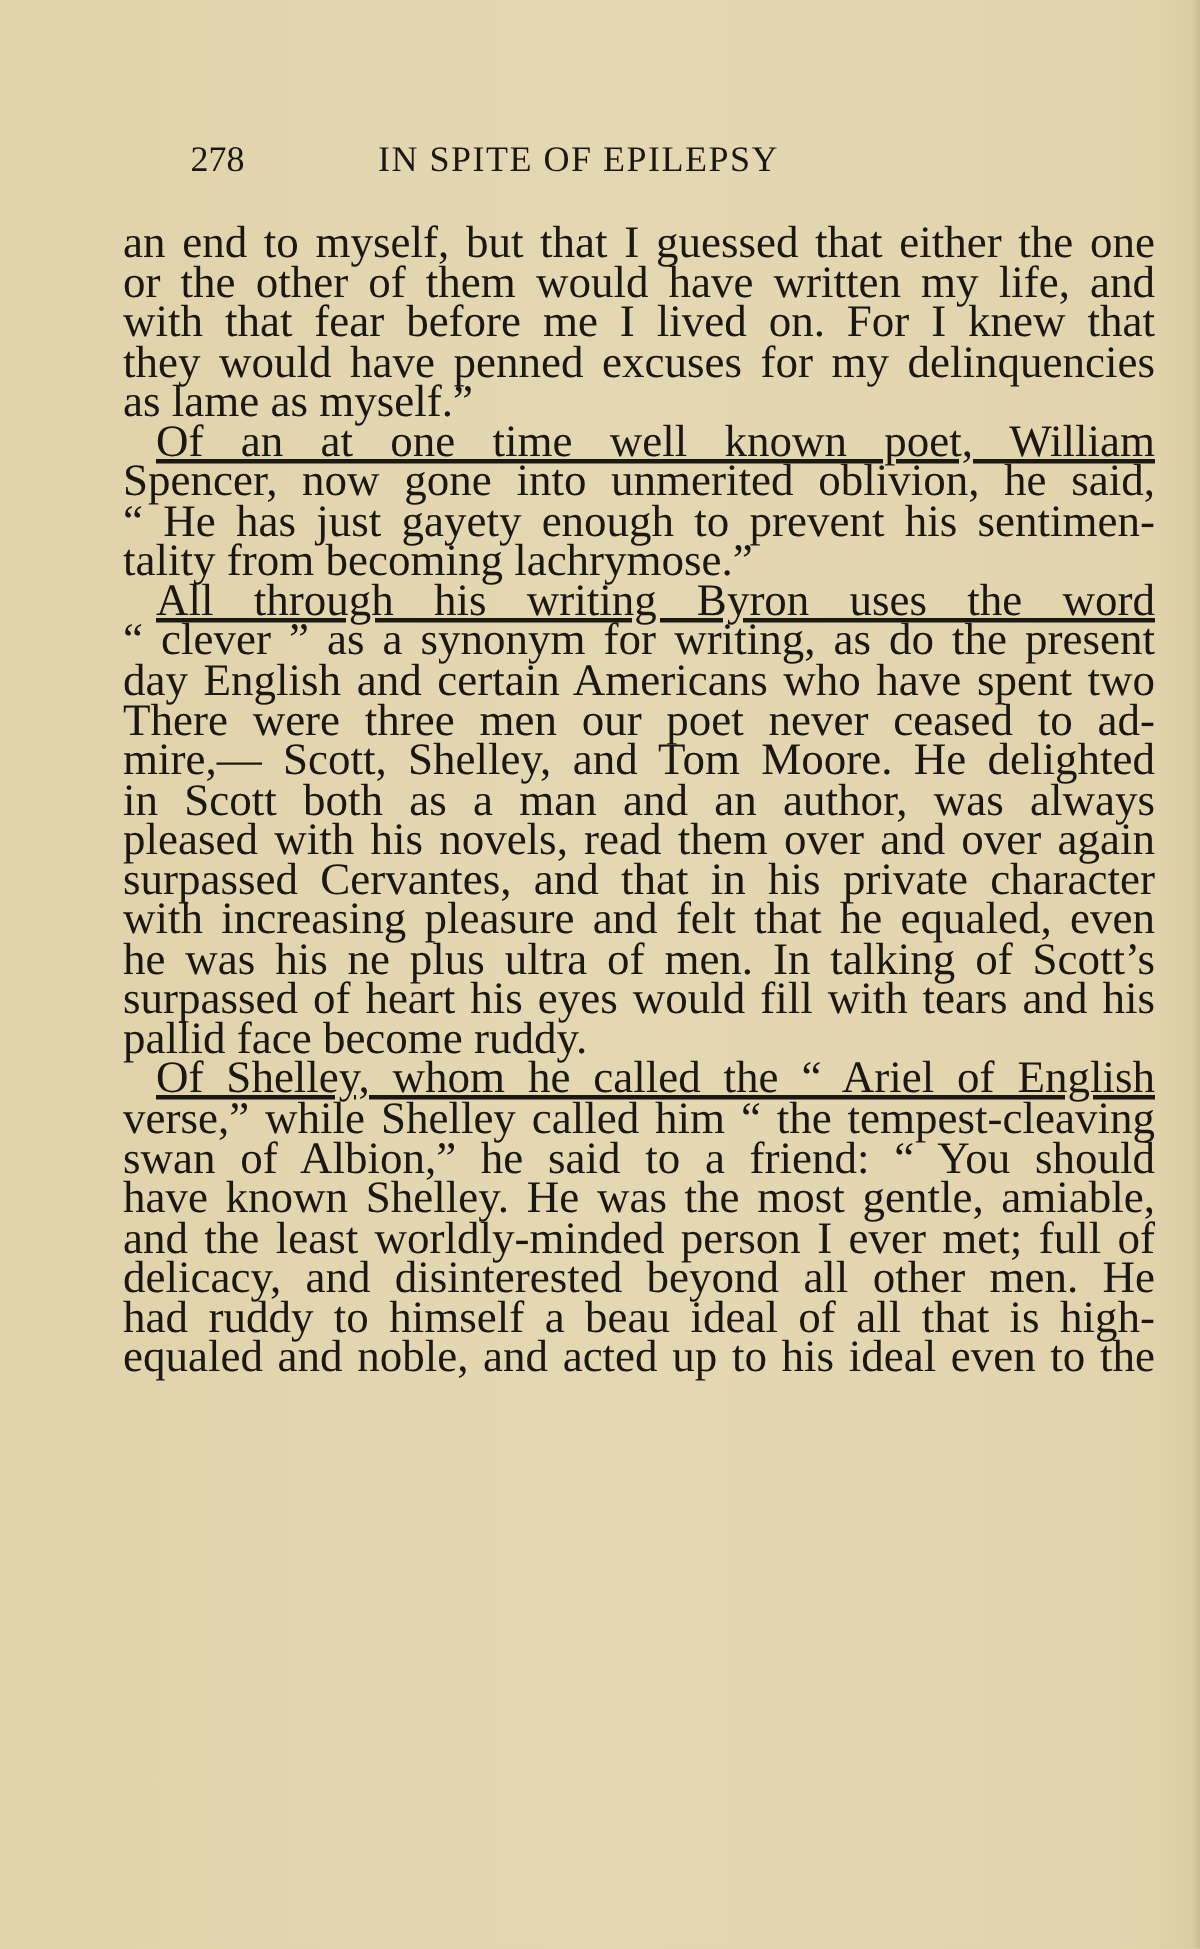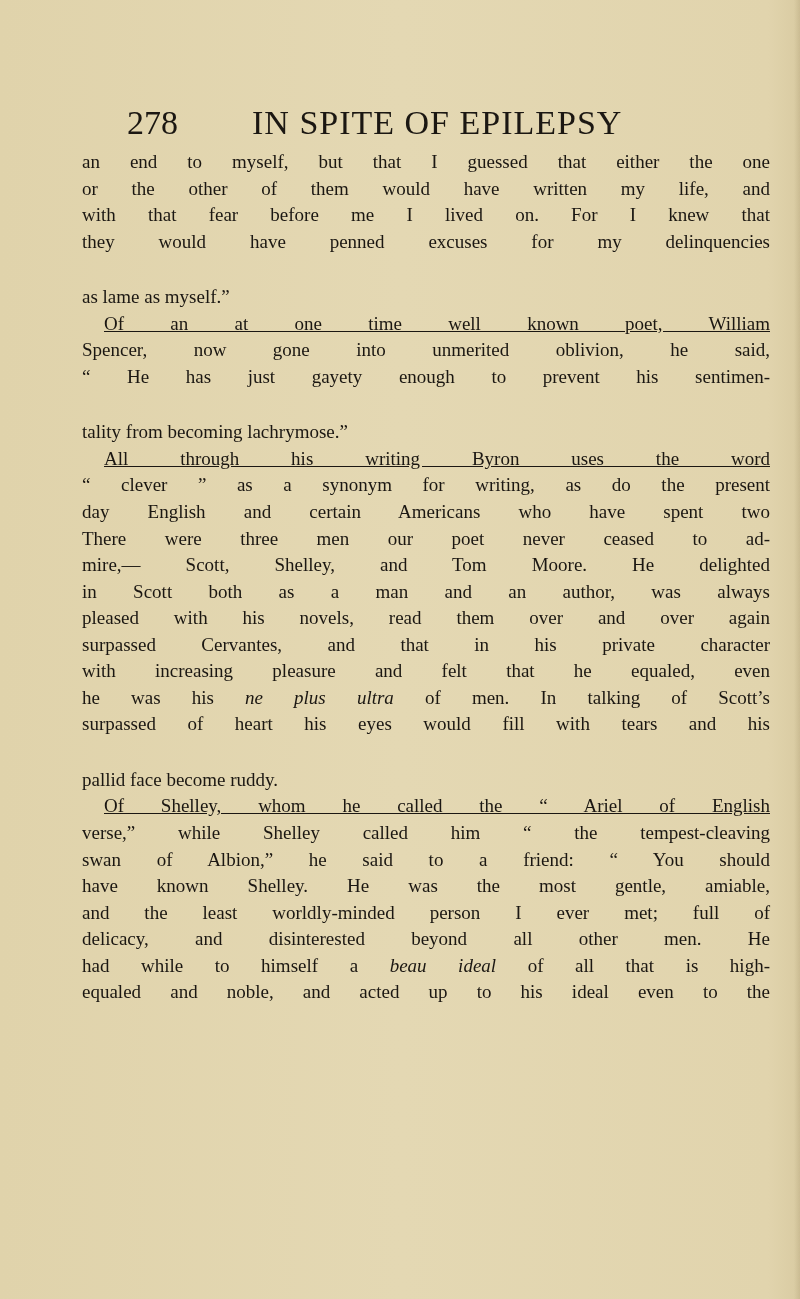--- a/index.html
+++ b/index.html
@@ -17,64 +17,62 @@
     .page {
       position: absolute;
       left: 82px;
       top: 0;
       width: 690px;
       font-family: "Liberation Serif", "DejaVu Serif", serif;
       color: #1b1712;
     }
     .running-head {
       position: absolute;
-      top: 106px;
+      top: 90px;
       left: 0;
       width: 690px;
       height: 34px;
-      font-size: 34px;
+      font-size: 24px;
       line-height: 34px;
     }
     .folio {
       position: absolute;
       left: 45px;
       top: 0;
       letter-spacing: 0px;
     }
     .head-title {
       position: absolute;
       left: 170px;
       top: 0;
       letter-spacing: 1px;
     }
     .body-text {
       position: absolute;
       top: 149px;
       left: 0;
       width: 688px;
-      font-size: 19px;
+      font-size: 30px;
       line-height: 26.55px;
     }
     .line {
       display: block;
       white-space: nowrap;
       text-align: justify;
       text-align-last: justify;
       height: 26.55px;
     }
     .line.last {
       text-align-last: left;
-      margin-top: 29px;
     }
     .line.indent {
       padding-left: 22px;
       text-decoration: underline;
     }
     .it {
-      font-style: italic;
     }
     .edge {
       position: absolute;
       right: 0;
       top: 0;
       width: 6px;
       height: 1299px;
       background: linear-gradient(90deg, rgba(0,0,0,0) 0%, rgba(120,100,60,0.15) 100%);
     }
   </style>
@@ -108,18 +106,18 @@
     <span class="line">with increasing pleasure and felt that he equaled, even</span>
     <span class="line"><span>he was his </span><span class="it">ne plus ultra</span><span> of men.  In talking of Scott’s</span></span>
     <span class="line">surpassed of heart his eyes would fill with tears and his</span>
     <span class="line last">pallid face become ruddy.</span>
     <span class="line indent">Of Shelley, whom he called the “ Ariel of English</span>
     <span class="line">verse,” while Shelley called him “ the tempest-cleaving</span>
     <span class="line">swan of Albion,” he said to a friend:  “ You should</span>
     <span class="line">have known Shelley.  He was the most gentle, amiable,</span>
     <span class="line">and the least worldly-minded person I ever met; full of</span>
     <span class="line">delicacy, and disinterested beyond all other men.  He</span>
-    <span class="line"><span>had while to himself a </span><span class="it">beau ideal</span><span> of all that is high-</span></span>
+    <span class="line"><span>had ruddy to himself a </span><span class="it">beau ideal</span><span> of all that is high-</span></span>
     <span class="line">equaled and noble, and acted up to his ideal even to the</span>
   </div>
 </div>
 
 <div class="edge"></div>
 
 </body></html>

